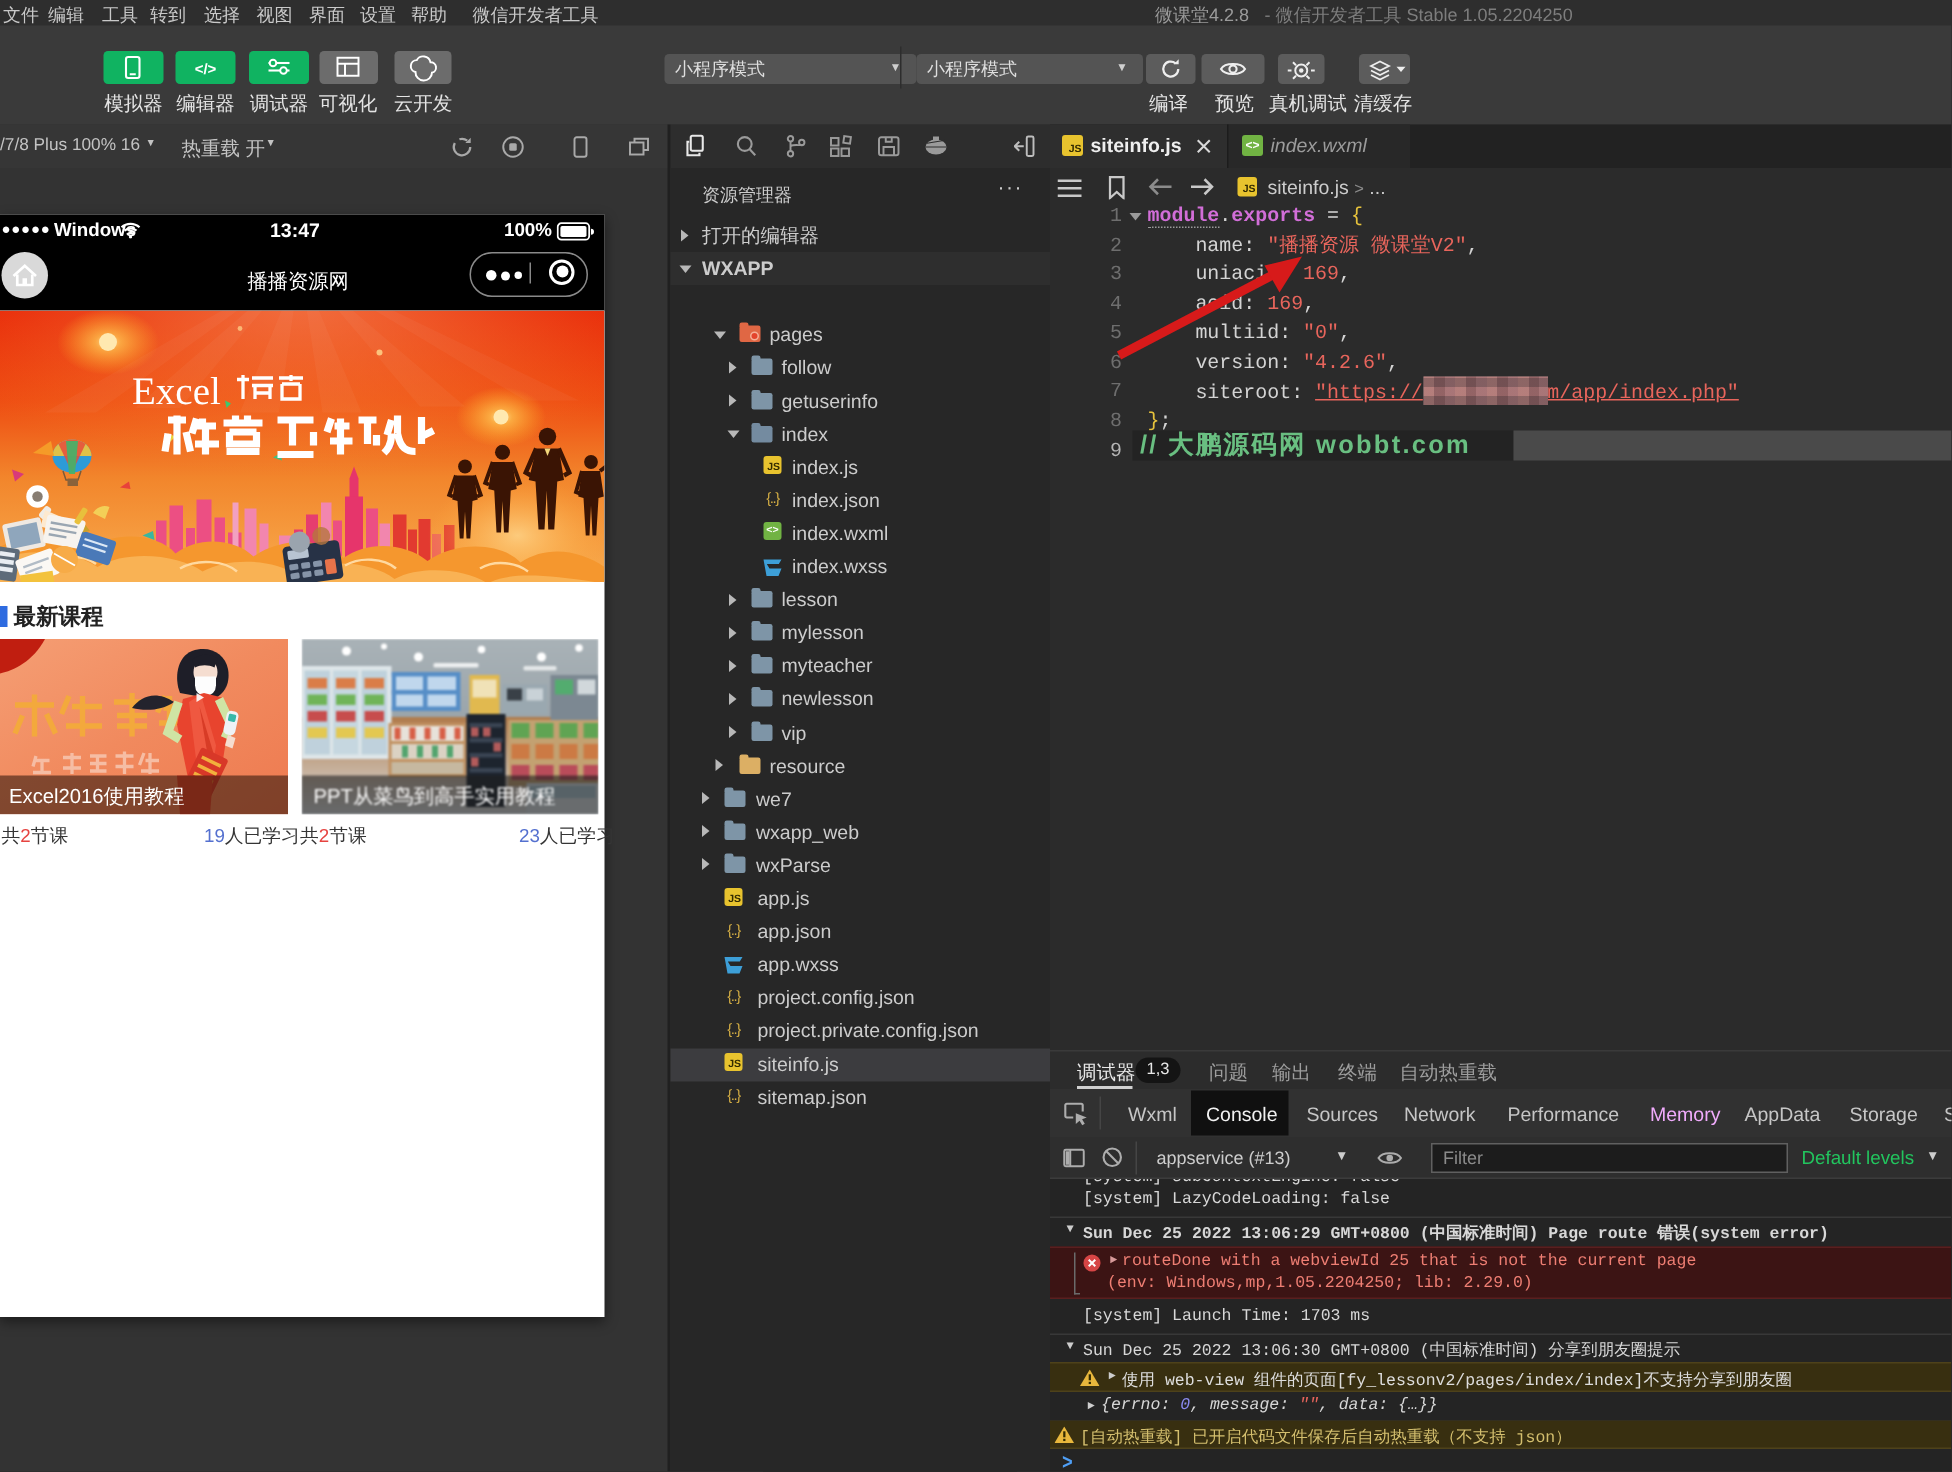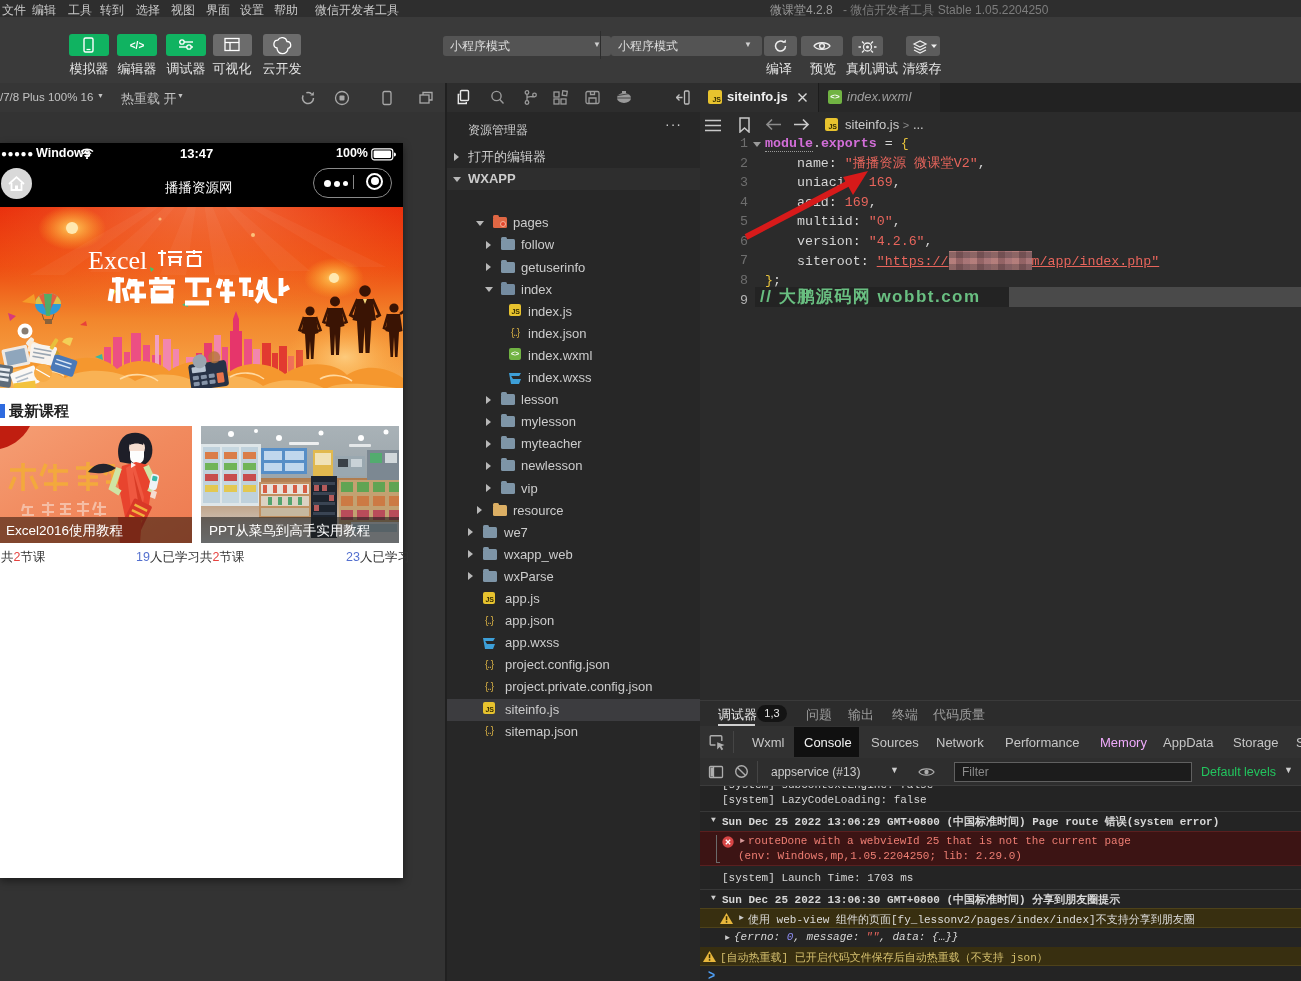--- a/index.html
+++ b/index.html
@@ -668,21 +668,21 @@
     <path d="M133 3 L108 9 L118 27 Z" fill="#d71a1a"></path>
   </svg>
   <div id="debug" class="abs" style="font-size:13px;color:#9d9d9d">
     <div class="abs" style="left:0;top:0;width:601px;height:26px;background:#2c2c2c;border-top:1px solid #3a3a3a">
       <span class="abs" style="left:18px;top:5px;color:#e8e8e8">调试器</span>
       <span class="abs" style="left:18px;top:23px;width:37px;height:2px;background:#d0d0d0"></span>
       <span class="abs" style="left:57px;top:4px;width:30px;height:17px;background:#141414;border-radius:9px;color:#e8e8e8;font-size:11px;text-align:center;line-height:17px">1,3</span>
       <span class="abs" style="left:106px;top:5px">问题</span>
       <span class="abs" style="left:148px;top:5px">输出</span>
       <span class="abs" style="left:192px;top:5px">终端</span>
-      <span class="abs" style="left:233px;top:5px">代码质量</span>
+      <span class="abs" style="left:233px;top:5px">自动热重载</span>
     </div>
     <div class="abs" style="left:0;top:26px;width:601px;height:32px;background:#313131">
       <svg class="abs" style="left:9px;top:8px" width="17" height="17" viewBox="0 0 17 17">
           <path d="M6.5 11H2.2a1 1 0 0 1-1-1V2.8a1 1 0 0 1 1-1h9.6a1 1 0 0 1 1 1V7" fill="none" stroke="#adadad" stroke-width="1.4"></path>
           <path d="M8.2 8.2l7.3 2.8-3.1 1.2 1.8 3-1.7 1-1.8-3.1-2.5 2.3z" fill="#adadad"></path>
         </svg>
       <span class="abs" style="left:33px;top:5px;width:1px;height:22px;background:#454545"></span>
       <span class="abs" style="left:52px;top:9px;color:#c6c6c6">Wxml</span>
       <span class="abs" style="left:94px;top:1px;width:65px;height:30px;background:#101010"></span>
       <span class="abs" style="left:104px;top:9px;color:#f2f2f2">Console</span>
@@ -729,21 +729,21 @@
             <circle cx="6" cy="6" r="5.7" fill="#d64545"></circle>
             <path d="M3.8 3.8l4.4 4.4M8.2 3.8l-4.4 4.4" stroke="#fff" stroke-width="1.3"></path>
           </svg>
         <span class="abs" style="left:40px;top:4px;color:#d89a9a;font-size:8px">►</span>
         <span class="abs" style="left:48px;top:3px;color:#ee7e73">routeDone with a webviewId 25 that is not the current page</span>
         <span class="abs" style="left:38px;top:18px;color:#ee7e73">(env: Windows,mp,1.05.2204250; lib: 2.29.0)</span>
       </div>
       <div class="abs" style="left:22px;top:86px">[system] Launch Time: 1703 ms</div>
       <div class="abs" style="left:0;top:102.5px;width:601px;height:1px;background:#383838"></div>
       <div class="abs" style="left:11px;top:107px;color:#cdcdcd;font-size:8px">▼</div>
-      <div class="abs" style="left:22px;top:106px;font-weight:700">Sun Dec 25 2022 13:06:30 GMT+0800 (中国标准时间) 分享到朋友圈提示</div>
+      <div class="abs" style="left:22px;top:106px;font-weight:400">Sun Dec 25 2022 13:06:30 GMT+0800 (中国标准时间) 分享到朋友圈提示</div>
       <div class="abs" style="left:0;top:122px;width:601px;height:20px;background:#382f10;border-top:1px solid #4e421a;border-bottom:1px solid #4e421a">
         <svg class="abs" style="left:20px;top:4px" width="13" height="11" viewBox="0 0 13 11">
             <path d="M6.5 0L13 11H0z" fill="#e8b73c"></path>
             <rect x="5.8" y="3.2" width="1.5" height="4" fill="#332b00"></rect>
             <rect x="5.8" y="8.2" width="1.5" height="1.5" fill="#332b00"></rect>
           </svg>
         <span class="abs" style="left:39px;top:4px;color:#cdcdcd;font-size:8px">►</span>
         <span class="abs" style="left:48px;top:3px;color:#dddddd">使用 web-view 组件的页面[fy_lessonv2/pages/index/index]不支持分享到朋友圈</span>
       </div>
       <div class="abs" style="left:25px;top:147px;color:#cdcdcd;font-size:8px">►</div>

